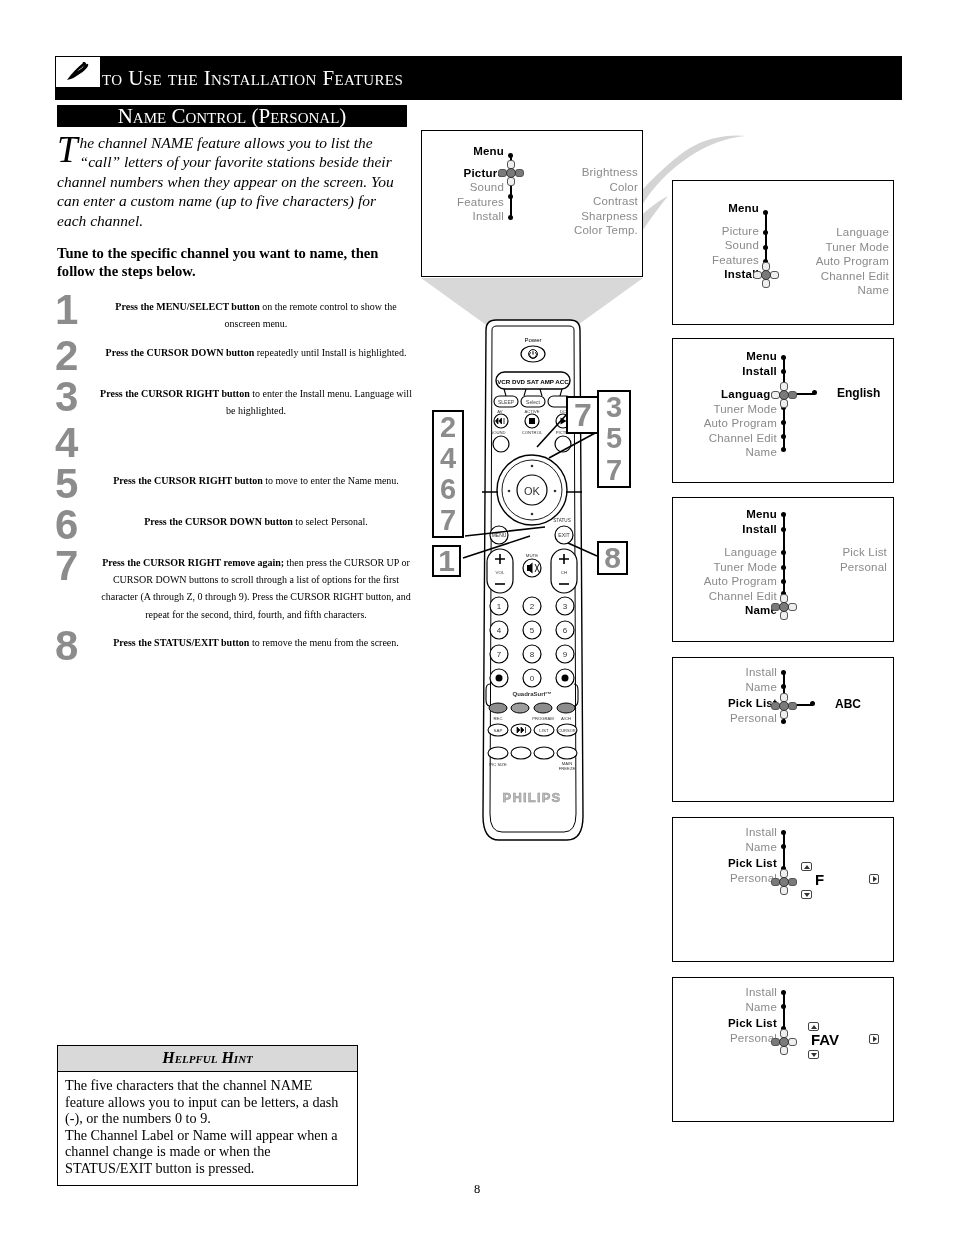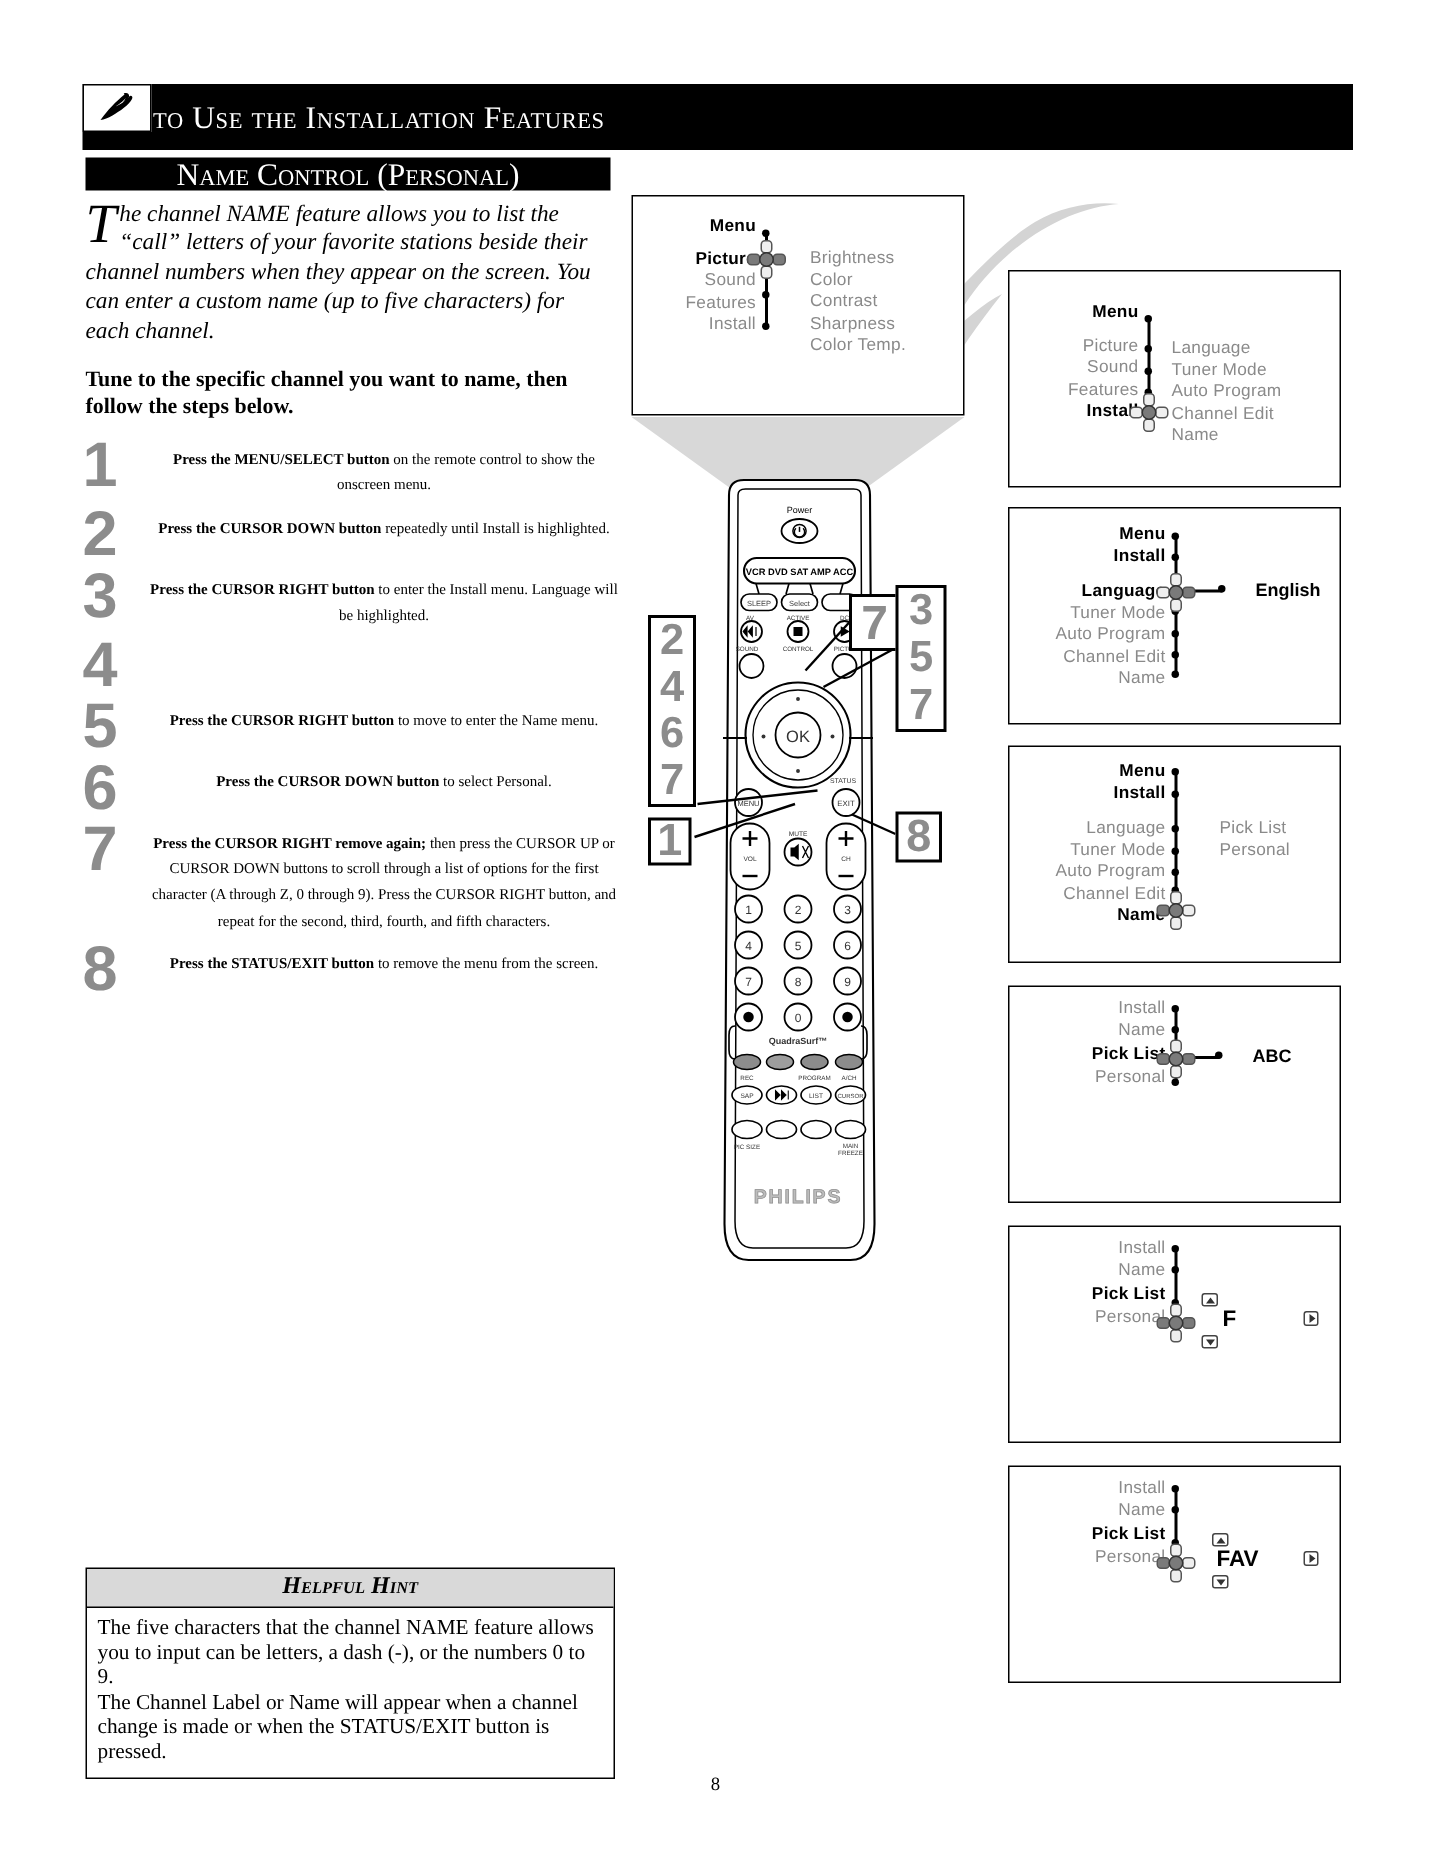--- a/index.html
+++ b/index.html
@@ -66,21 +66,21 @@
     color:#8c8c8c; letter-spacing:-1px;
     margin-top:-4px;
   }
   .step-text {
     flex:1; font-size:10px; line-height:17.4px; padding-top:2px;text-align:center;
   }
   .step-text b { font-weight:bold; }
 
   
   #hint-box {
-    position:absolute; left:57px; top:1045px; width:353px;
+    position:absolute; left:57px; top:1045px; width:301px;
     border:1.4px solid #000; background:#fff;
   }
   #hint-head {
     background:#d9d9d9; border-bottom:1.4px solid #000;
     text-align:center; padding:3px 0 4px;
     font-style:italic; font-weight:bold; font-size:16px;
     font-variant:small-caps;
   }
   #hint-body { padding:5px 7px 8px; font-size:14.2px; line-height:16.6px; }
 
@@ -106,21 +106,21 @@
 
   .menu-layout { position:relative; width:100%; height:100%; }
   .col-left {
     position:absolute; text-align:right;
     font-size:11.5px; line-height:14.5px; color:#8a8a8a;
     font-family:"Liberation Sans", sans-serif;
     letter-spacing:.2px;
   }
   .col-left .hl { color:#000; font-weight:bold; }
   .col-right {
-    position:absolute; text-align:left;
+    position:absolute; text-align:right;
     font-size:11.5px; line-height:14.5px; color:#8a8a8a;
     font-family:"Liberation Sans", sans-serif;
     letter-spacing:.2px;
   }
   .spine { position:absolute; background:#000; width:1.6px; }
   .node {
     position:absolute; width:5px; height:5px; background:#000;
     border-radius:50%; margin-left:-1.7px;
   }
   .value-label {

